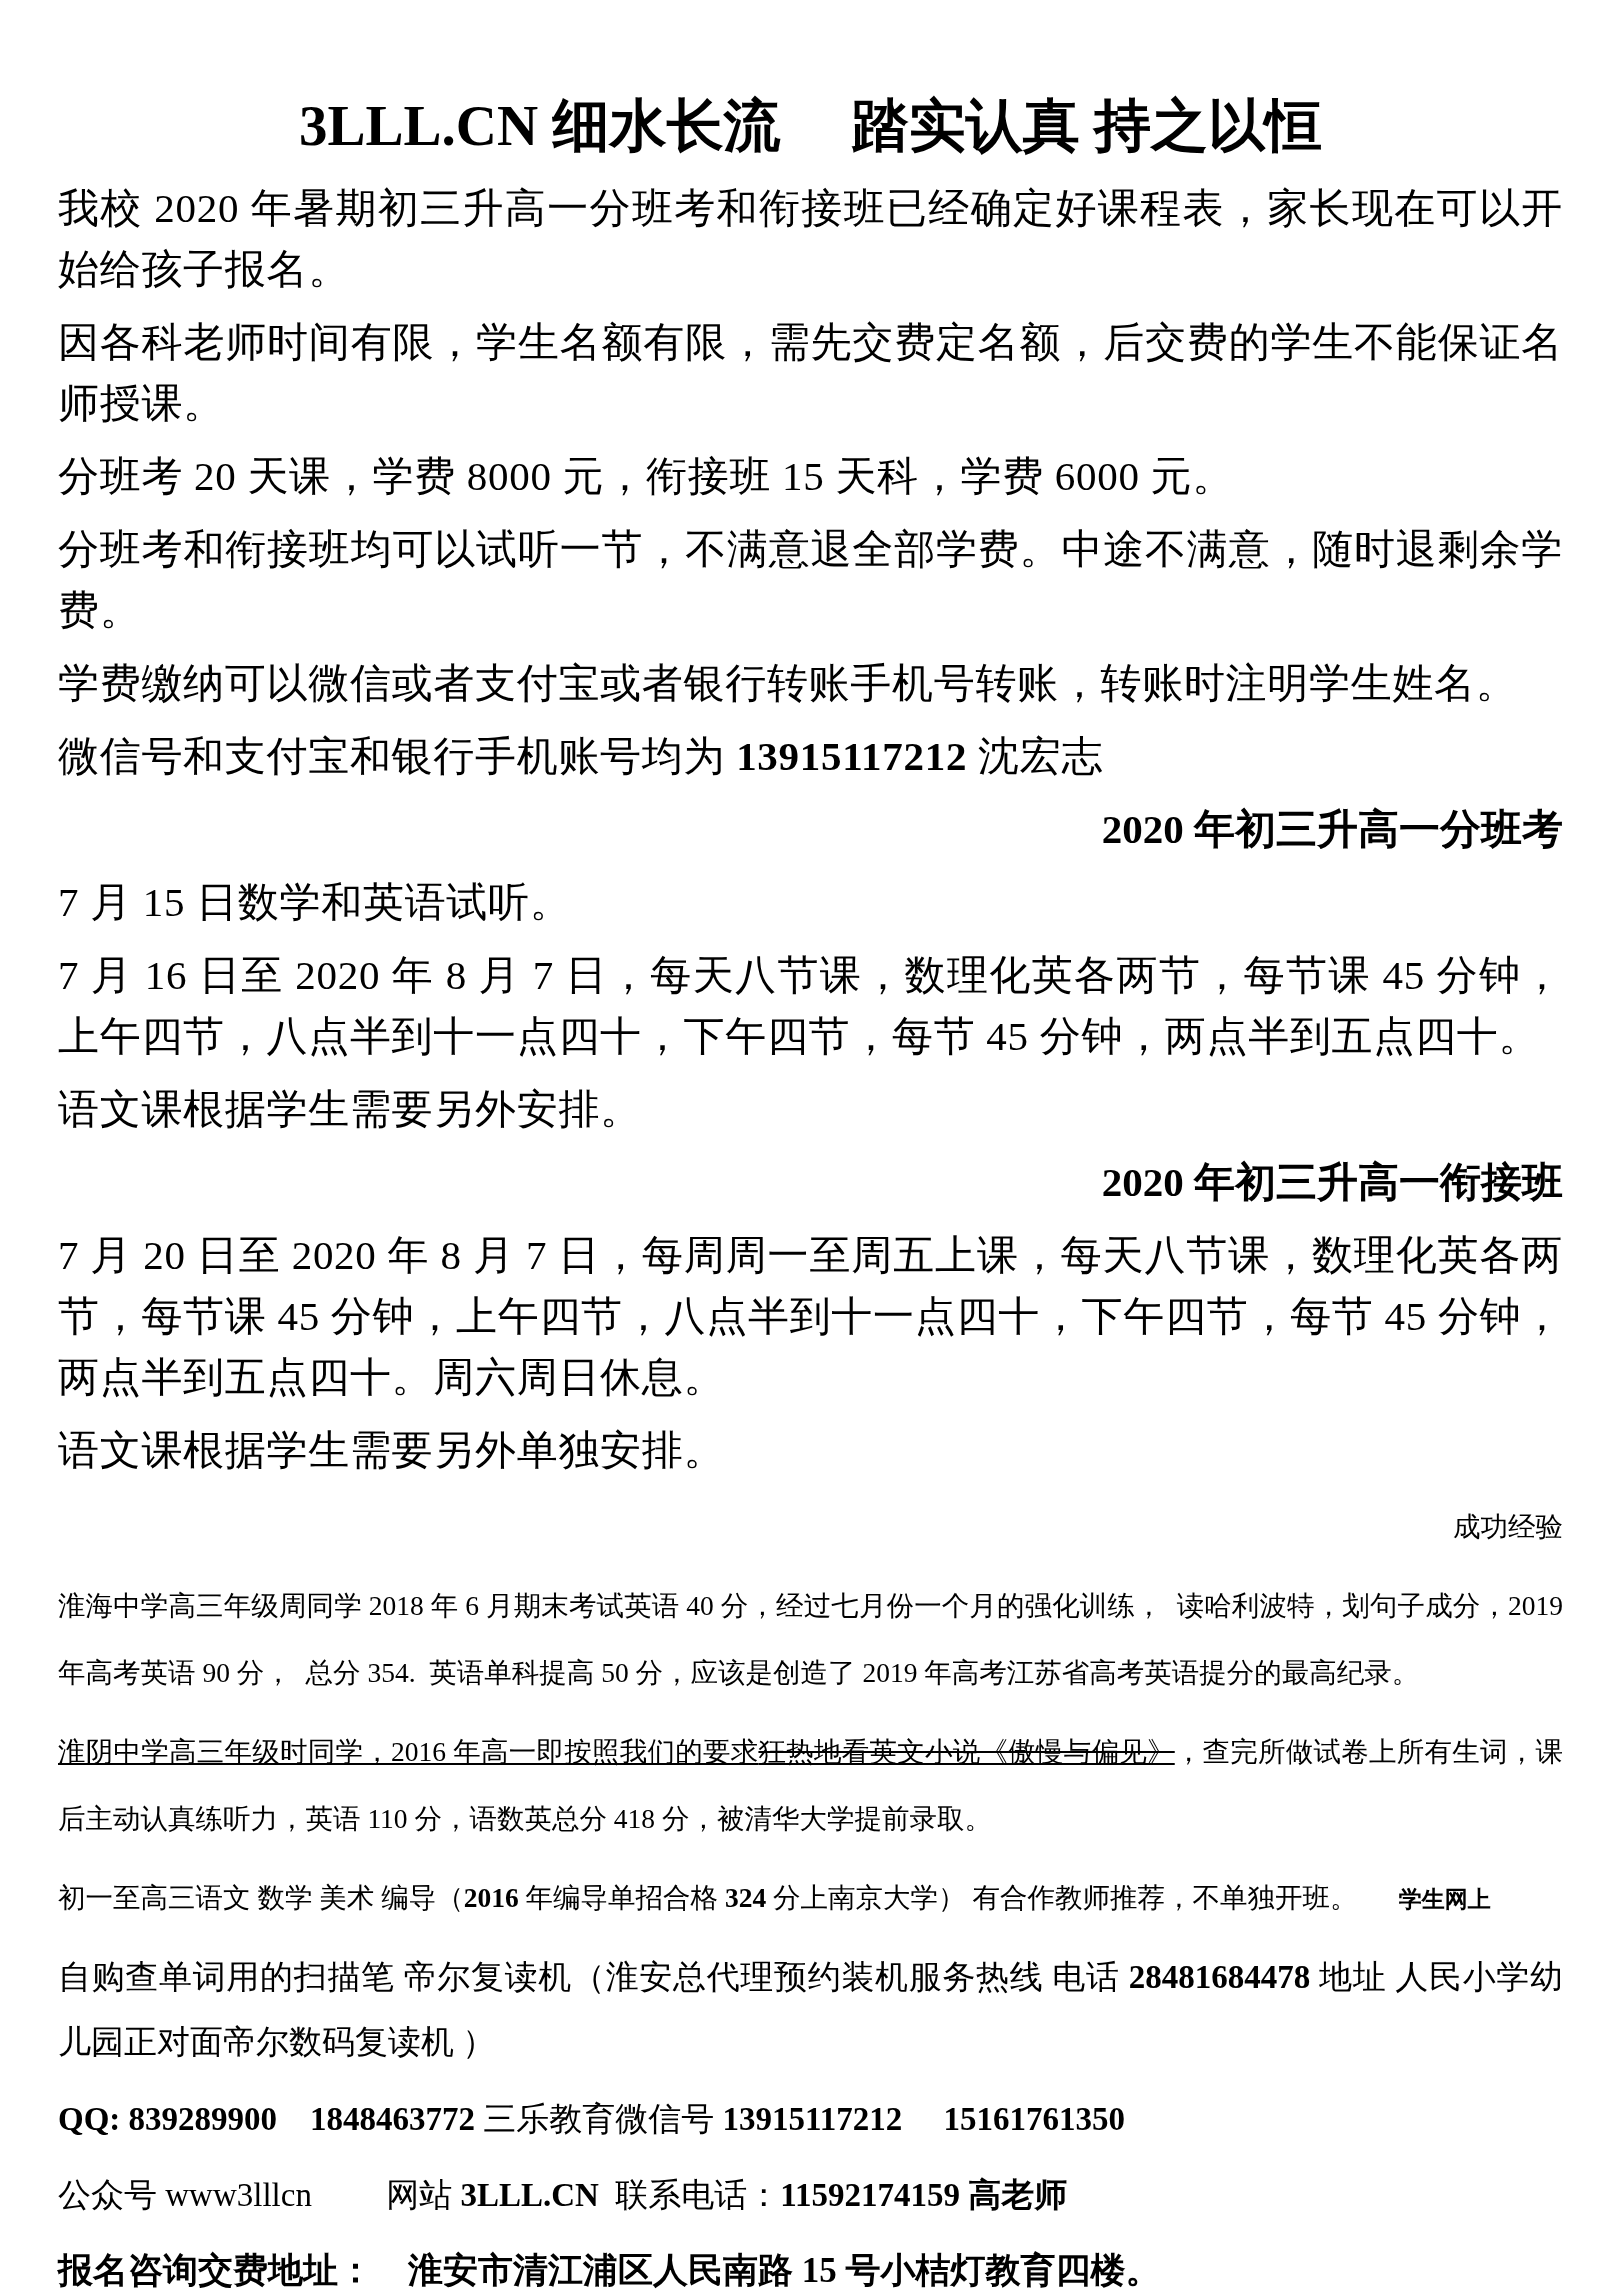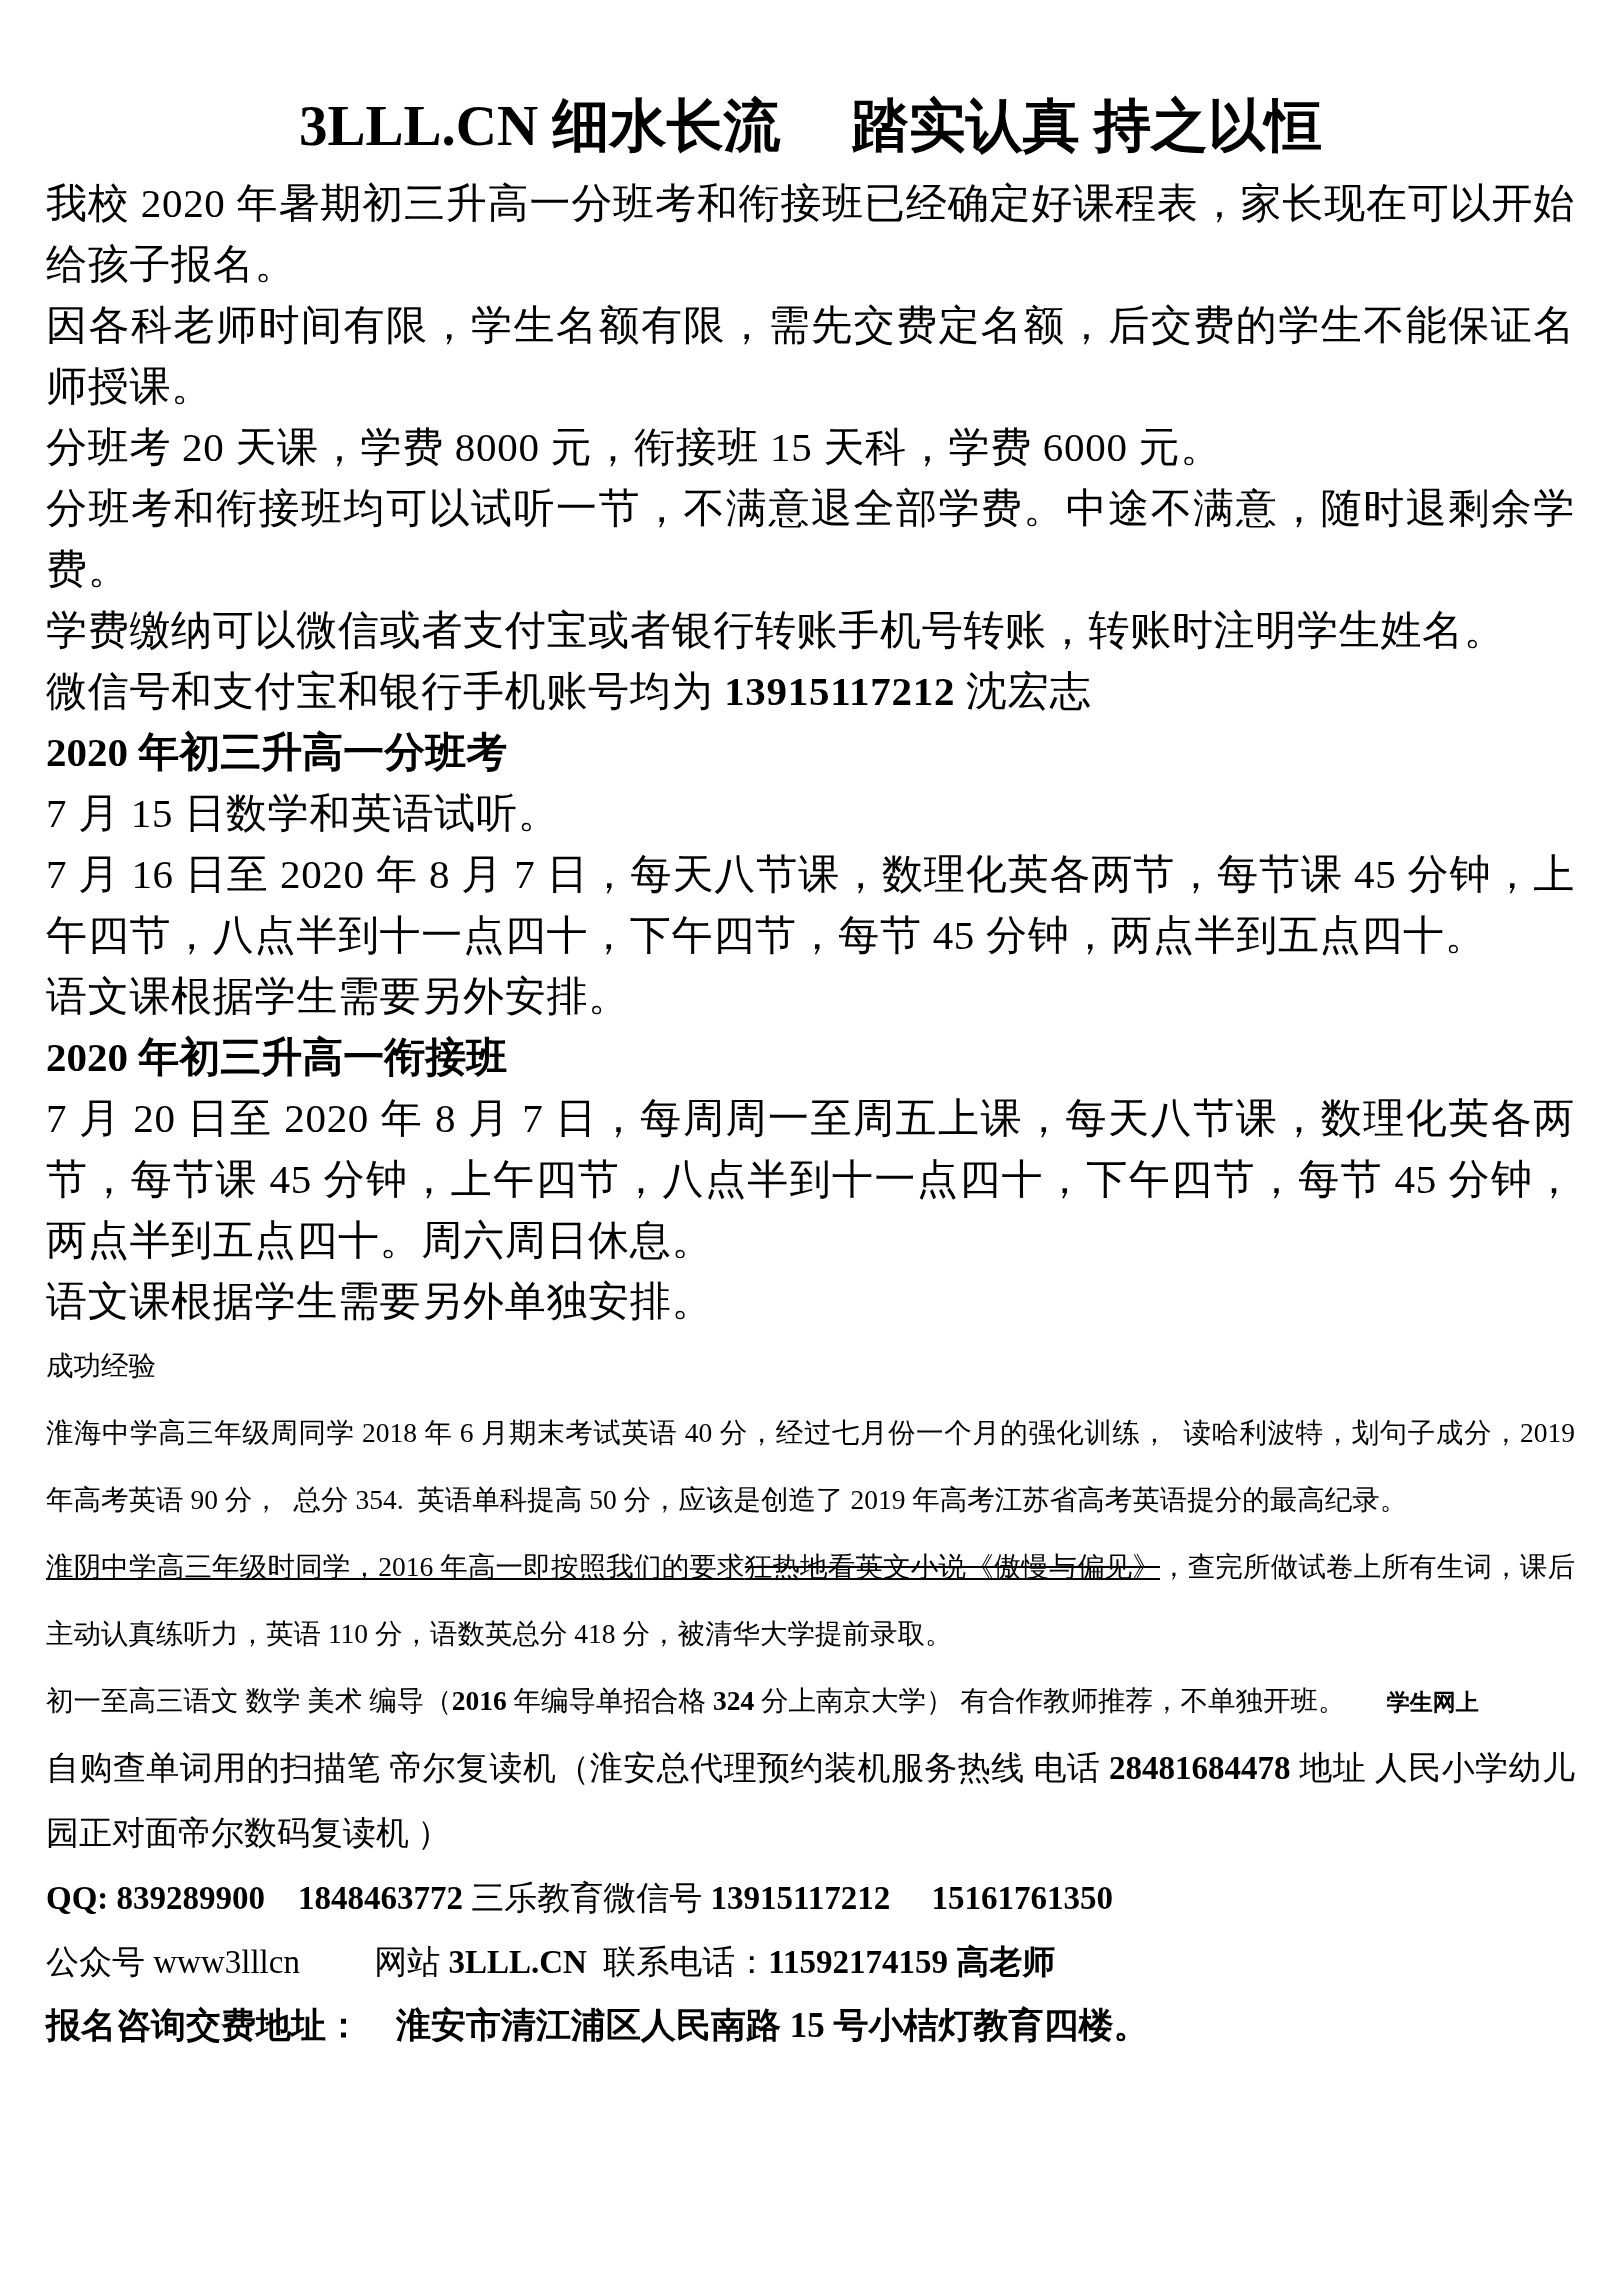--- a/index.html
+++ b/index.html
@@ -16,25 +16,25 @@
   }
   .title {
     margin: 0 0 7.2px 0;
     font-size: 57px;
     font-weight: bold;
     text-align: center;
     line-height: 80px;
     white-space: pre-wrap;
   }
   p.blk {
-    margin: 0;
+    margin: 12px;
     white-space: pre-wrap;
     text-align: justify;
   }
-  p.heading, p.subheading { text-align: left; }
+  p.heading, p.subheading { text-align: right; }
   .body      { font-size: 41px; line-height: 61px; letter-spacing: 0.7px; }
   .heading   { font-size: 41px; line-height: 61px; font-weight: bold; }
   .subheading{ font-size: 27.5px; line-height: 67px; }
   .small     { font-size: 27.5px; line-height: 67px; }
   .medium    { font-size: 33px; line-height: 65px; }
   .contact   { font-size: 33px; line-height: 64px; }
   .contact-bold { font-size: 35px; line-height: 64px; font-weight: bold; }
   .seg { }
   .b { font-weight: bold; }
   .u { text-decoration: underline; }

